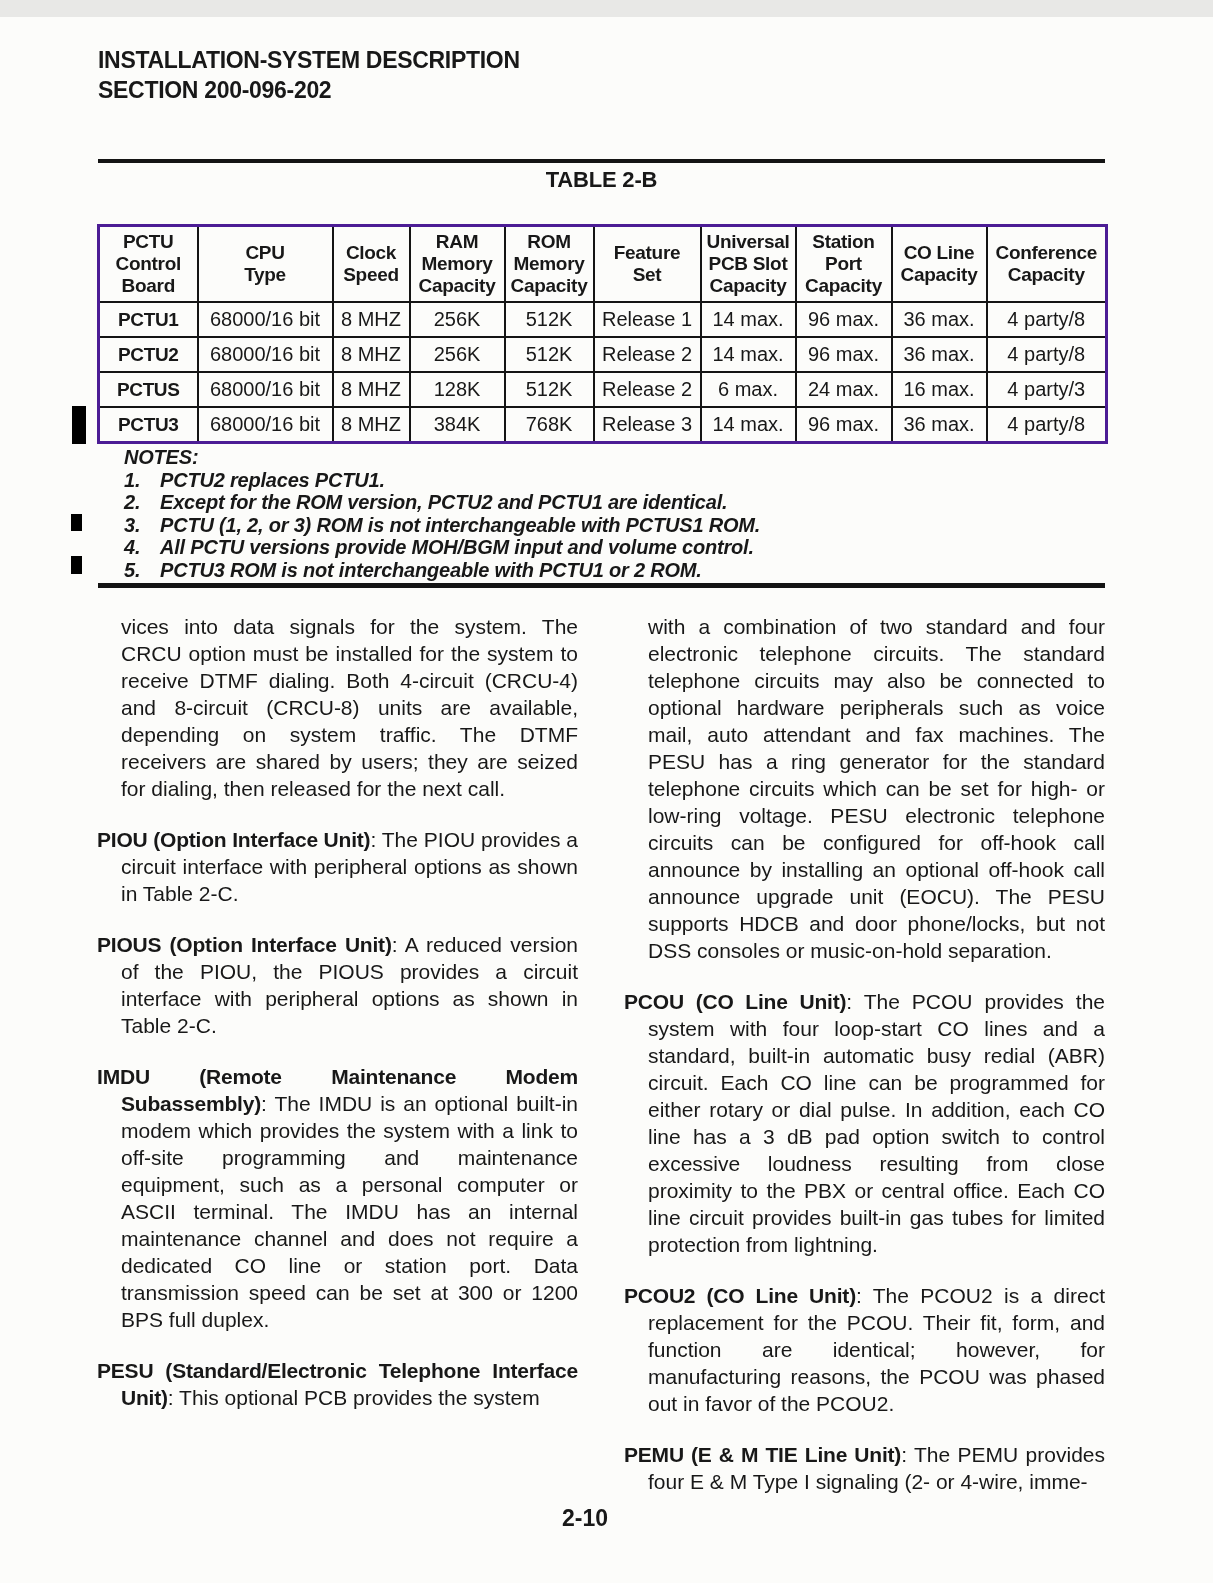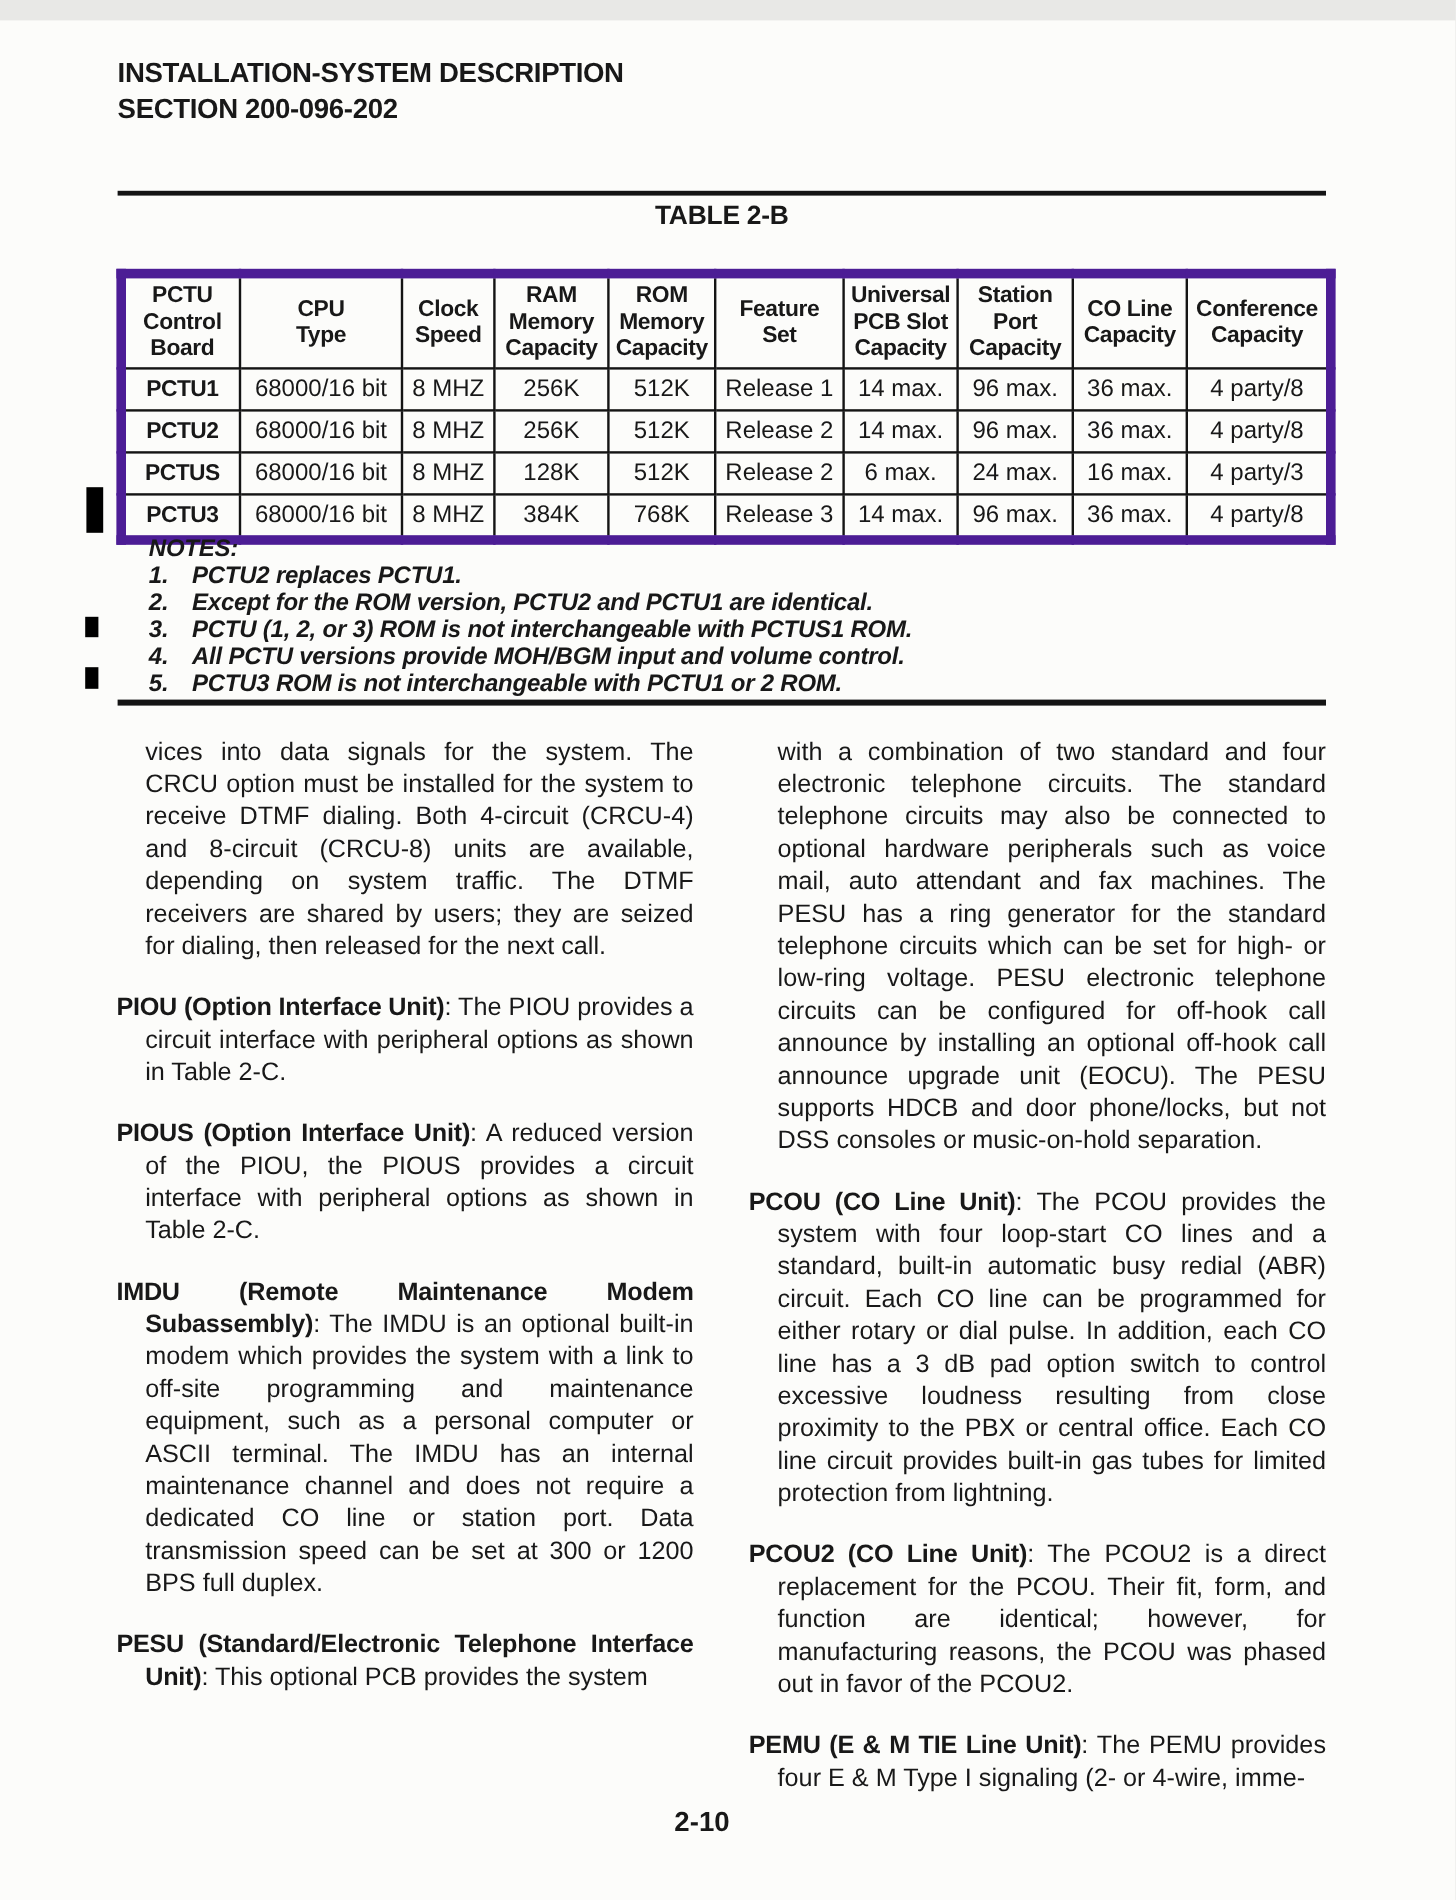--- a/index.html
+++ b/index.html
@@ -27,21 +27,21 @@
   .table-title {
     position:absolute; left:98px; top:149px; width:1007px;
     text-align:center; font-weight:bold; font-size:22px; line-height:28px;
     letter-spacing:-0.2px;
   }
 
   
   .cc-table {
     position:absolute; left:97px; top:207px; width:1008px;
     border-collapse:collapse; table-layout:fixed;
-    border:8px solid #4c1d95;
+    border:3px solid #4c1d95;
   }
   .cc-table th, .cc-table td {
     border:2px solid #141414; text-align:center; vertical-align:middle;
     padding:0 2px; overflow:hidden;
   }
   .cc-table th {
     font-weight:bold; font-size:19px; line-height:22px;
     height:74px; white-space:pre-line; letter-spacing:-0.3px;
   }
   .cc-table td { font-size:20px; height:33px;text-align:center; }

